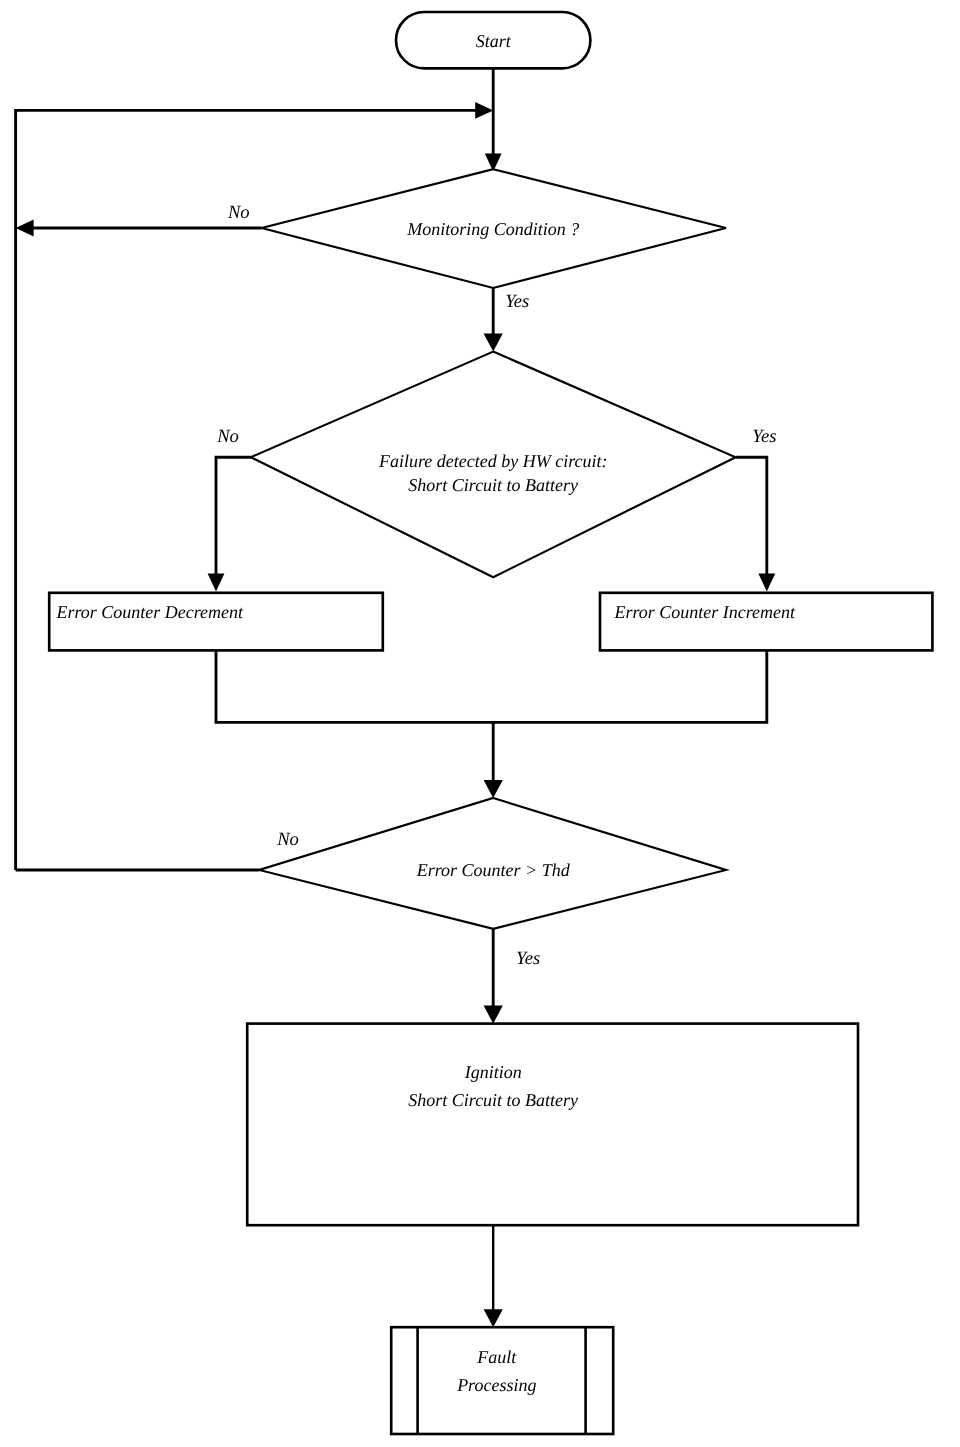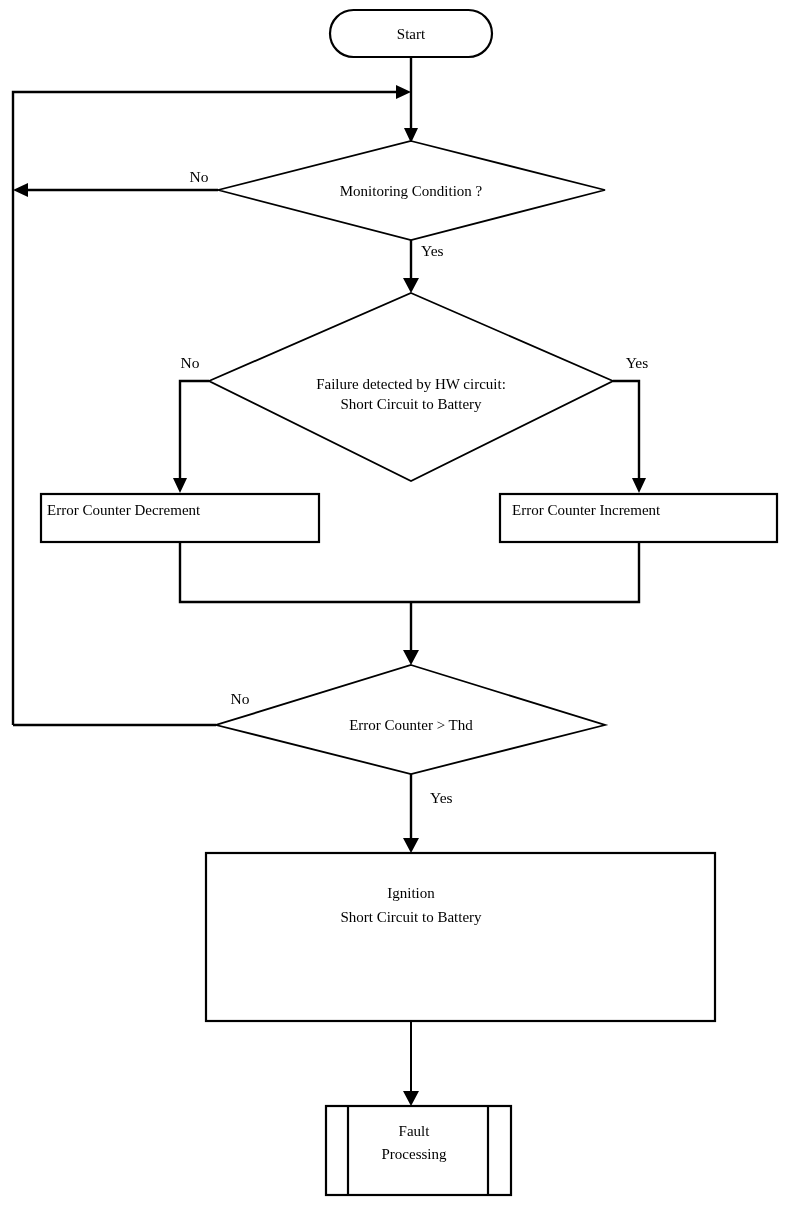--- a/index.html
+++ b/index.html
@@ -10,20 +10,21 @@
   }
   body {
     font-family: "Liberation Serif", "DejaVu Serif", serif;
   }
   #flowchart-root {
     position: relative;
     width: 800px;
     height: 1206px;
     background: #ffffff;
     overflow: hidden;
+    font-style: italic;
   }
   svg#flow-svg {
     display: block;
     width: 800px;
     height: 1206px;
   }
   .shape-outline {
     fill: #ffffff;
     stroke: #000000;
     stroke-width: 2.2;

